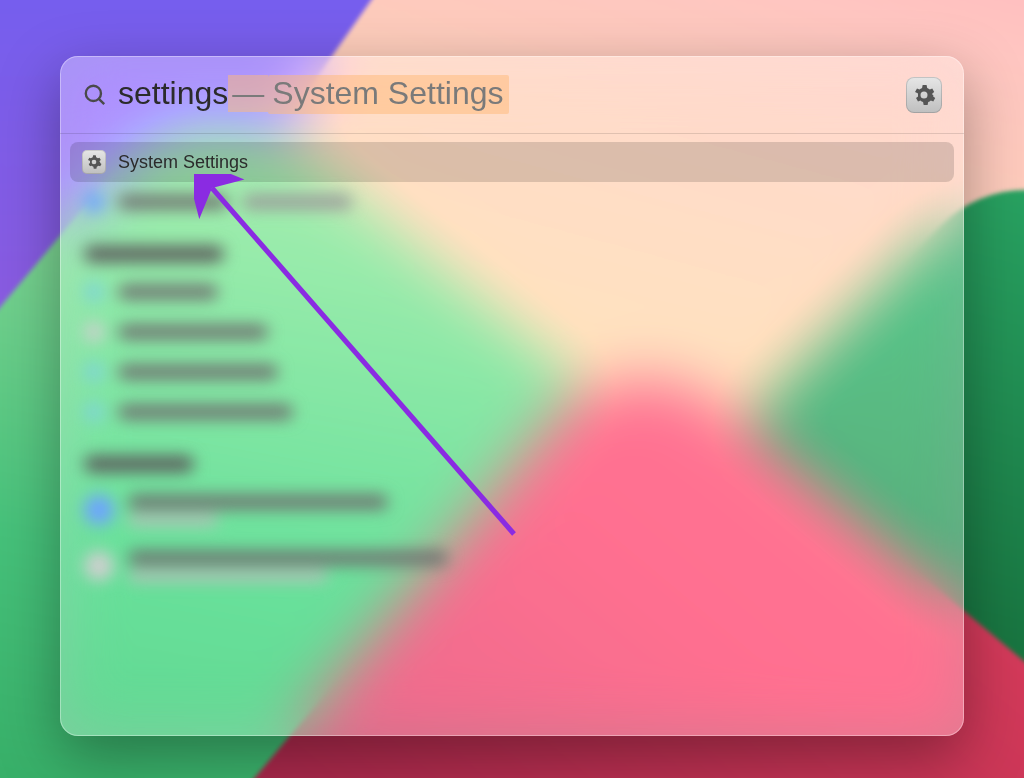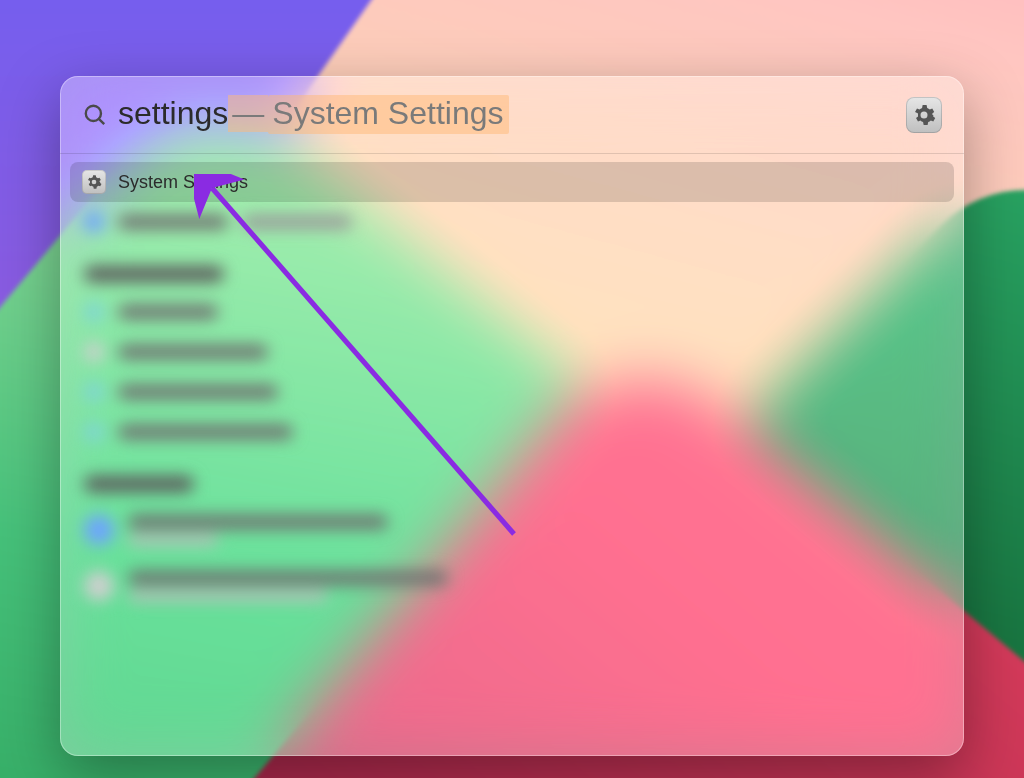--- a/index.html
+++ b/index.html
@@ -21,21 +21,21 @@
   .shape2 { right:-300px; top:-380px; width:900px; height:900px; border-radius:120px; transform:rotate(35deg);
             background: linear-gradient(160deg,#ff8fb9 0%, #ffc6c1 45%, #f8e0a7 100%); }
   .shape3 { left:-200px; bottom:-380px; width:900px; height:900px; border-radius:140px; transform:rotate(40deg);
             background: linear-gradient(150deg,#9fe0a1 0%, #46c17a 40%, #1b8d46 100%); }
   .shape4 { right:-420px; bottom:-360px; width:820px; height:820px; border-radius:120px; transform:rotate(45deg);
             background: linear-gradient(150deg,#2aa765 0%, #0e572b 70%); }
   .shape5 { left:280px; bottom:-500px; width:780px; height:780px; border-radius:120px; transform:rotate(40deg);
             background: linear-gradient(180deg,#d43a5a 0%, #9a2246 100%); }
 
   .spotlight {
-    position:absolute; left:52px; top:68px; width:904px; height:680px;
+    position:absolute; left:52px; top:48px; width:904px; height:680px;
     border-radius:18px;
     background: rgba(255,255,255,0.35);
     backdrop-filter: blur(30px) saturate(150%);
     -webkit-backdrop-filter: blur(30px) saturate(150%);
     box-shadow: 0 20px 60px rgba(0,0,0,0.35),
                 inset 0 0 0 1px rgba(255,255,255,0.35);
     overflow:hidden;
   }
 
   .search-row {

